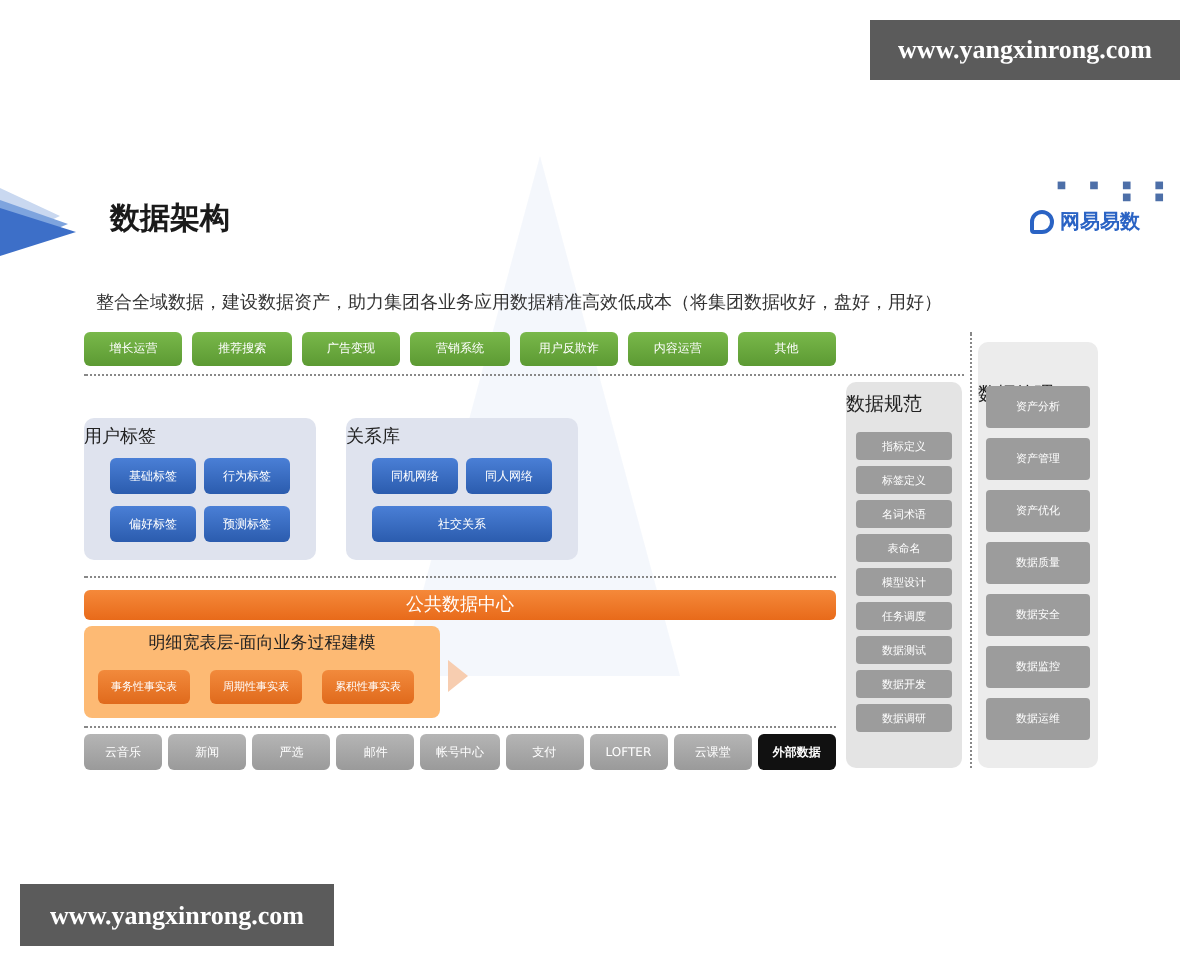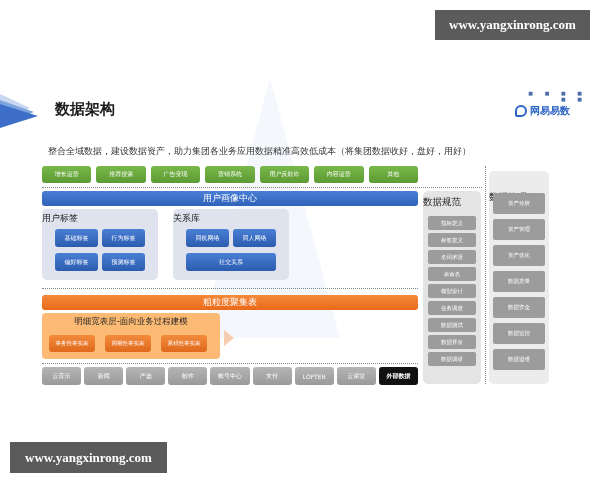--- a/index.html
+++ b/index.html
@@ -101,41 +101,40 @@
       <div class="green-btn">推荐搜索</div>
       <div class="green-btn">广告变现</div>
       <div class="green-btn">营销系统</div>
       <div class="green-btn">用户反欺诈</div>
       <div class="green-btn">内容运营</div>
       <div class="green-btn">其他</div>
     </div>
     <div class="dots-h" style="left:0;top:21px;width:440px;"></div>
     <div class="dots-v" style="left:443px;top:0;height:218px;"></div>
 
-    <div class="blue-bar">用户画像中心</div>
 
     <div class="panel" style="left:0;width:116px;">
       <div class="panel-title">用户标签</div>
       <div class="bbtn" style="left:13px;top:20px;width:43px;">基础标签</div>
       <div class="bbtn" style="left:60px;top:20px;width:43px;">行为标签</div>
       <div class="bbtn" style="left:13px;top:44px;width:43px;">偏好标签</div>
       <div class="bbtn" style="left:60px;top:44px;width:43px;">预测标签</div>
     </div>
 
     <div class="panel" style="left:131px;width:116px;">
       <div class="panel-title">关系库</div>
       <div class="bbtn" style="left:13px;top:20px;width:43px;">同机网络</div>
       <div class="bbtn" style="left:60px;top:20px;width:43px;">同人网络</div>
       <div class="bbtn" style="left:13px;top:44px;width:90px;">社交关系</div>
     </div>
 
 
     <div class="dots-h" style="left:0;top:122px;width:376px;"></div>
 
-    <div class="orange-bar">粗粒度聚集表</div>
+    <div class="orange-bar">公共数据中心</div>
 
     <div class="opanel" style="left:0;width:178px;">
       <div class="opanel-title">明细宽表层-面向业务过程建模</div>
       <div class="obtn" style="left:7px;">事务性事实表</div>
       <div class="obtn" style="left:63px;">周期性事实表</div>
       <div class="obtn" style="left:119px;">累积性事实表</div>
     </div>
     <div class="arrow"></div>
 
     <div class="dots-h" style="left:0;top:197px;width:376px;"></div>

